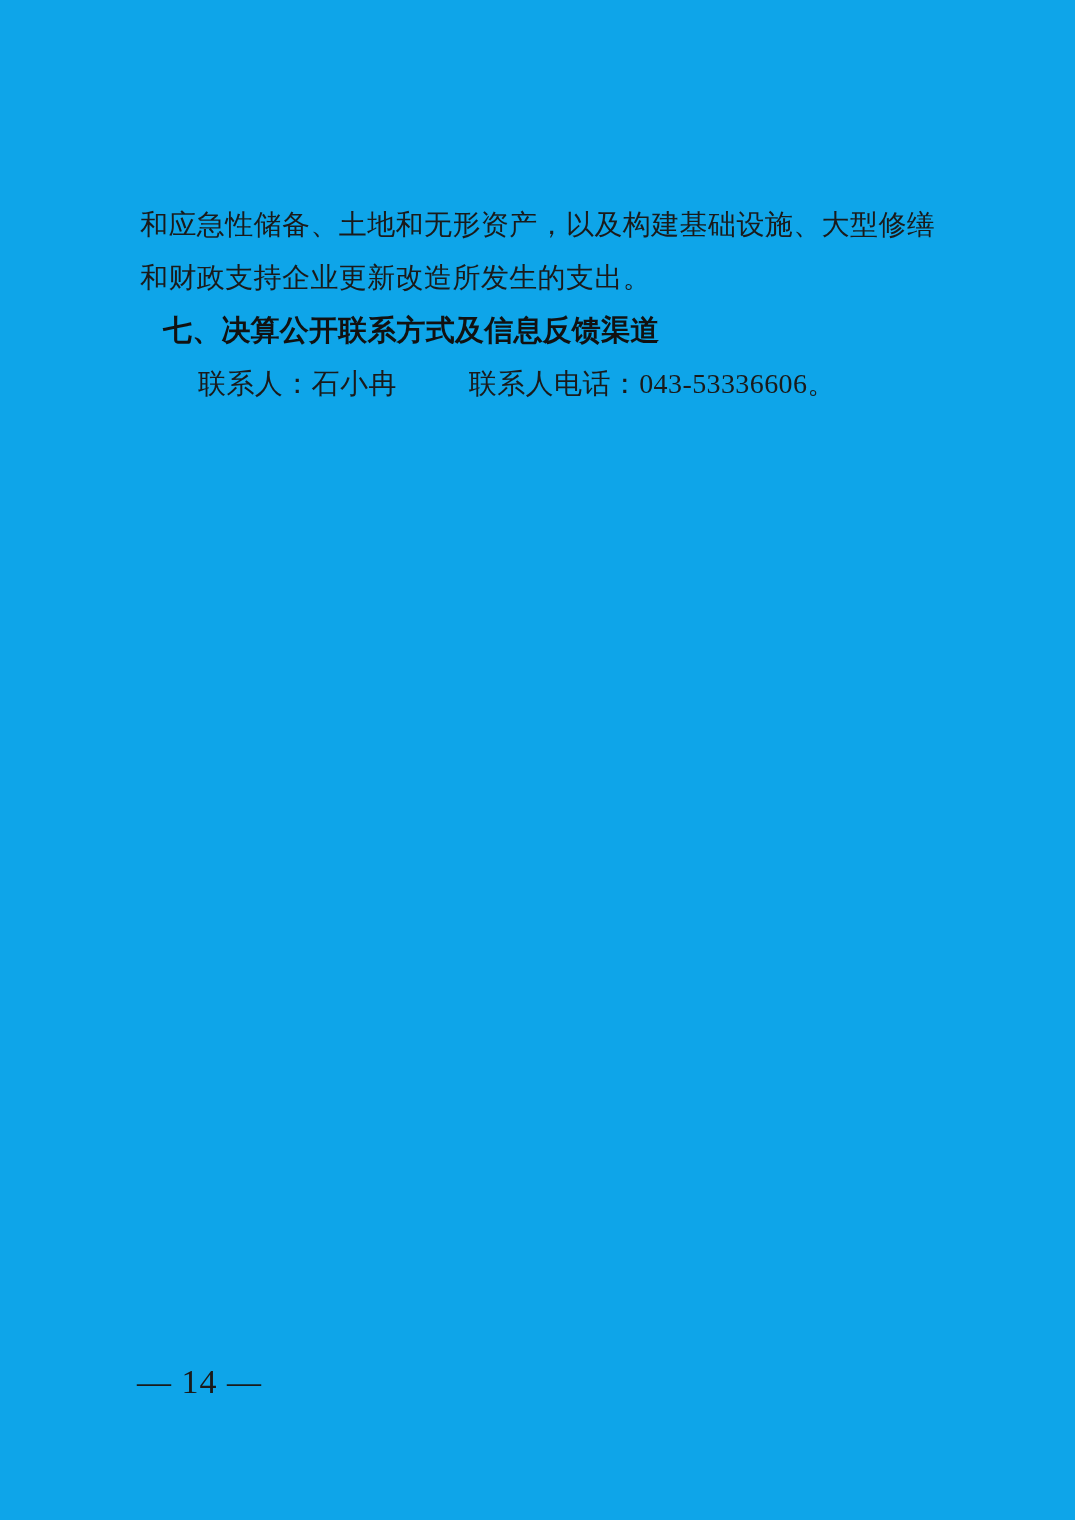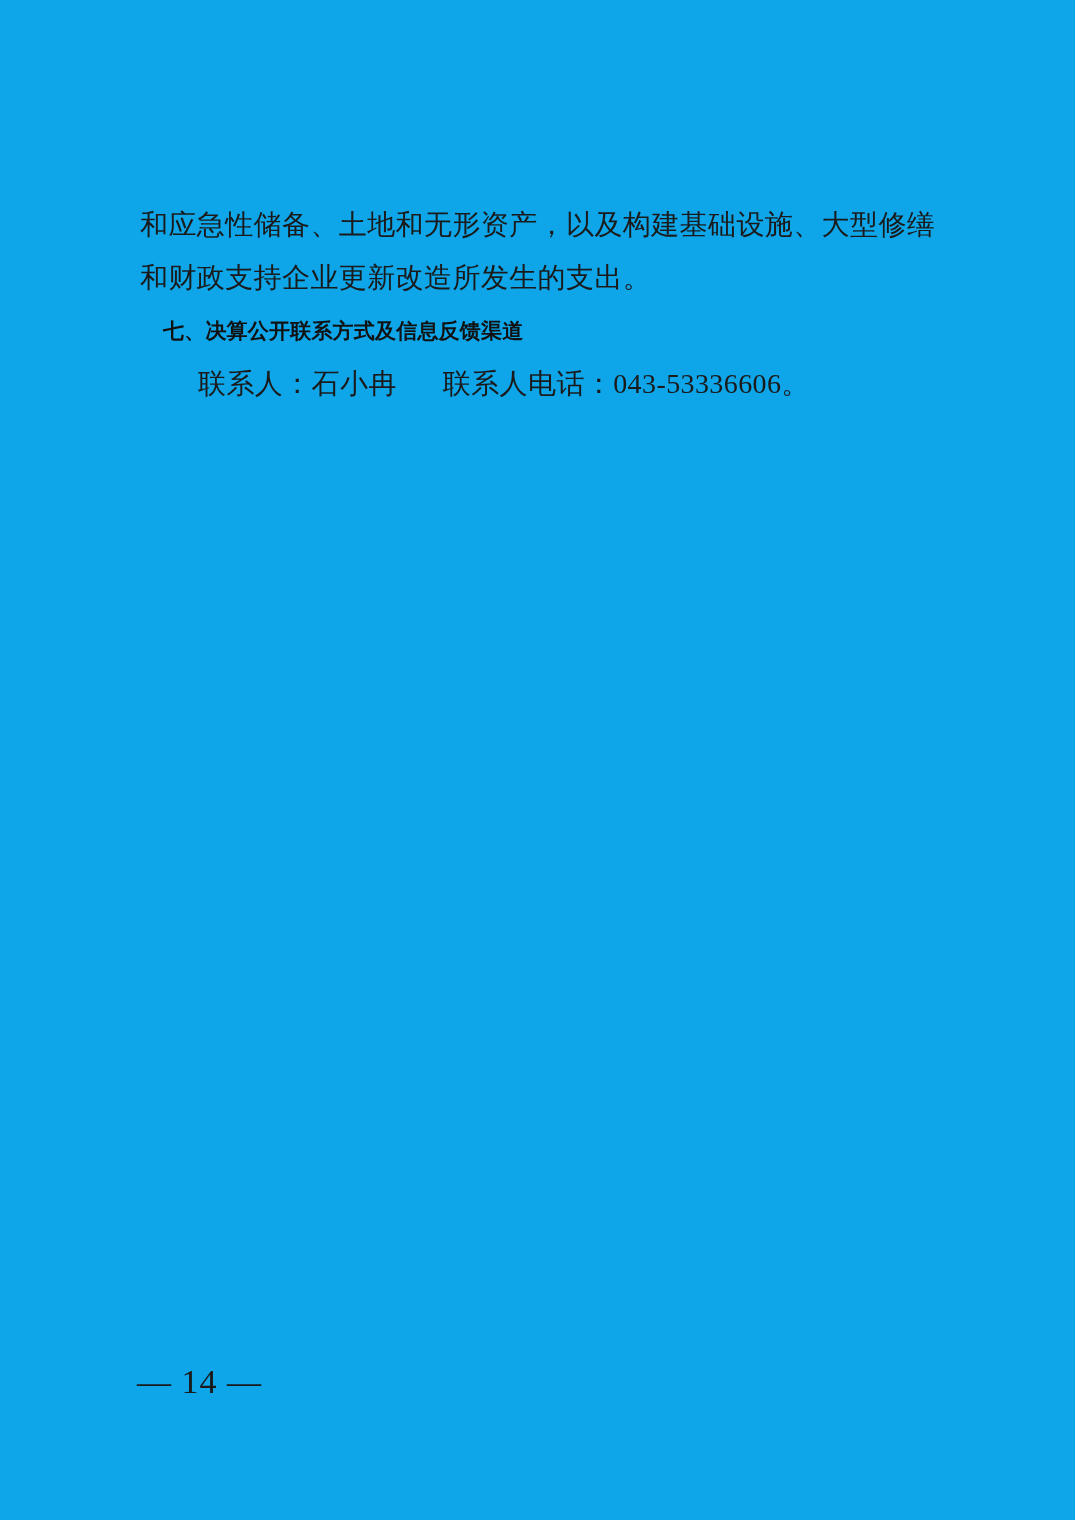--- a/index.html
+++ b/index.html
@@ -32,35 +32,35 @@
     line-height: 53px;
     height: 53px;
     letter-spacing: 0.4px;
     white-space: nowrap;
     color: #1a1a1a;
   }
 
   .section-heading {
     font-family: "Liberation Sans", "DejaVu Sans", sans-serif;
     font-weight: bold;
-    font-size: 21px;
+    font-size: 29px;
     line-height: 53px;
     height: 53px;
     letter-spacing: 0.2px;
     margin-left: 23px;
     white-space: nowrap;
     color: #111111;
   }
 
   .indent-2em {
     margin-left: 58px;
   }
 
   .phone-part {
-    margin-left: 46px;
+    margin-left: 72px;
   }
 
   .page-footer {
     position: absolute;
     left: 137px;
     top: 1365px;
     font-size: 34px;
     line-height: 34px;
     letter-spacing: 1px;
     color: #1a1a1a;

